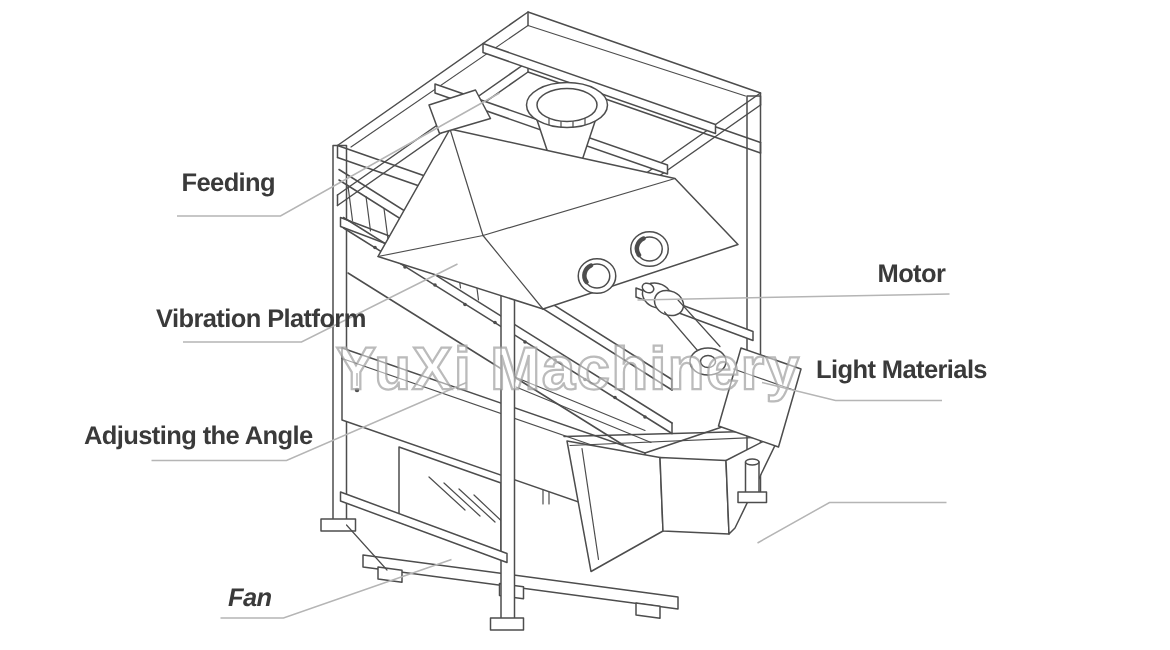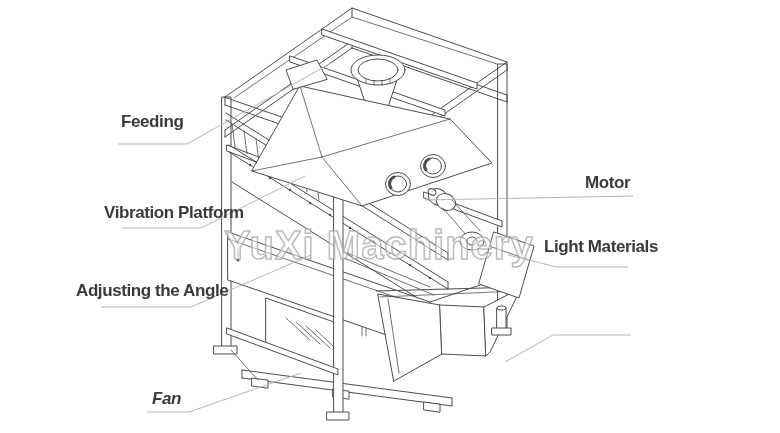--- a/index.html
+++ b/index.html
@@ -10,21 +10,21 @@
   .mf{fill:#ffffff;}
   .thin{stroke-width:0.8;}
   .dot{fill:#4d4d4d;stroke:none;}
   .leader{stroke:#b5b5b5;stroke-width:1;fill:none;}
   .wm{font-family:"Liberation Sans",sans-serif;font-weight:bold;font-size:40px;letter-spacing:1px;
       fill:#ffffff;fill-opacity:0.5;stroke:#9e9e9e;stroke-opacity:0.7;stroke-width:1.5;}
   .lbl{position:absolute;white-space:nowrap;color:#3a3a3a;font-weight:700;font-size:17px;
        letter-spacing:-0.4px;line-height:20px;}
   .lbl-feeding{left:121px;top:112px;}
   .lbl-vibration{left:64px;top:203px;margin-left:40px;}
-  .lbl-adjust{left:56px;top:281px;margin-left:20px;}
+  .lbl-adjust{left:56px;top:281px;}
   .lbl-fan{left:152px;top:389px;font-style:italic;}
   .lbl-motor{left:585px;top:173px;}
   .lbl-light{left:532px;top:237px;margin-left:12px;}
   .lbl-heavy{left:555px;top:307px;}
 </style>
 </head>
 <body>
 
 <div class="stage">
   <svg width="780" height="433" viewBox="0 0 780 433">

